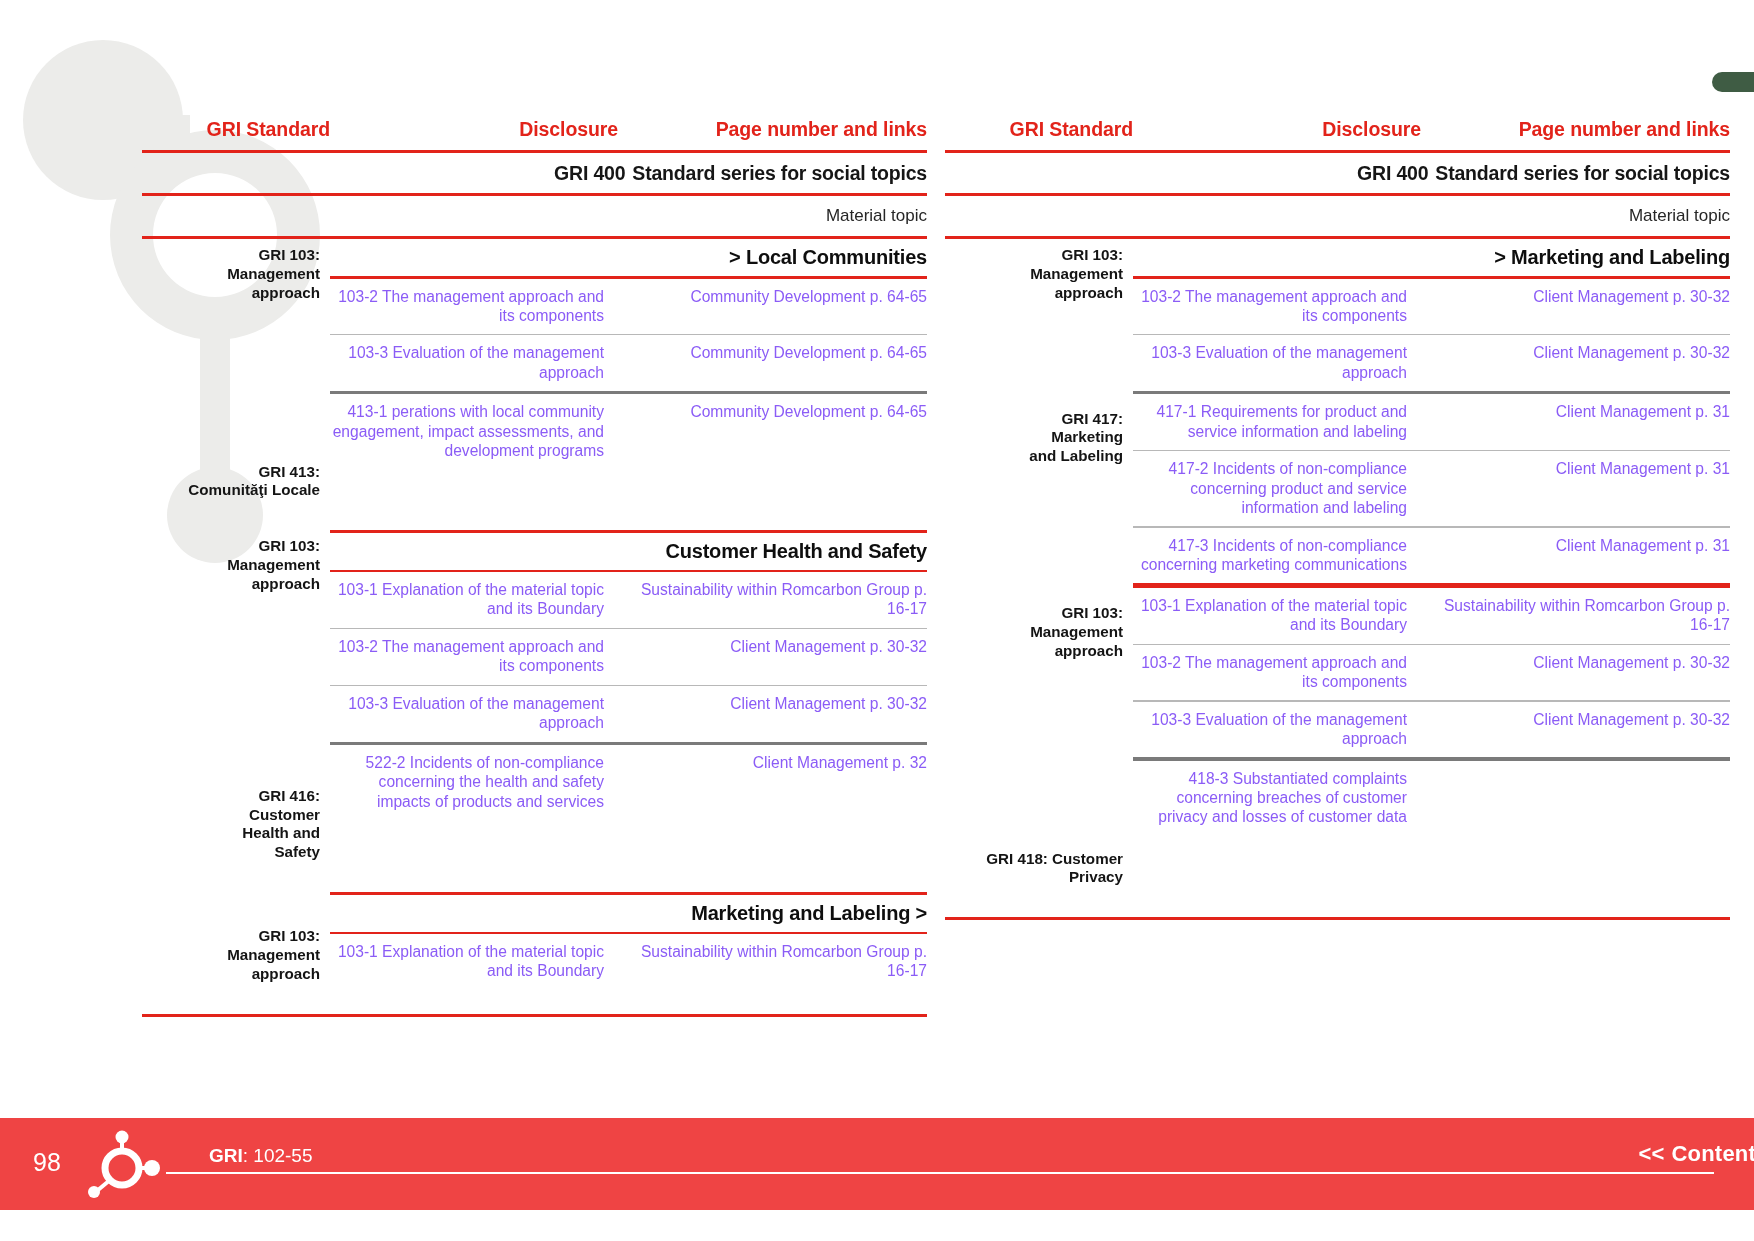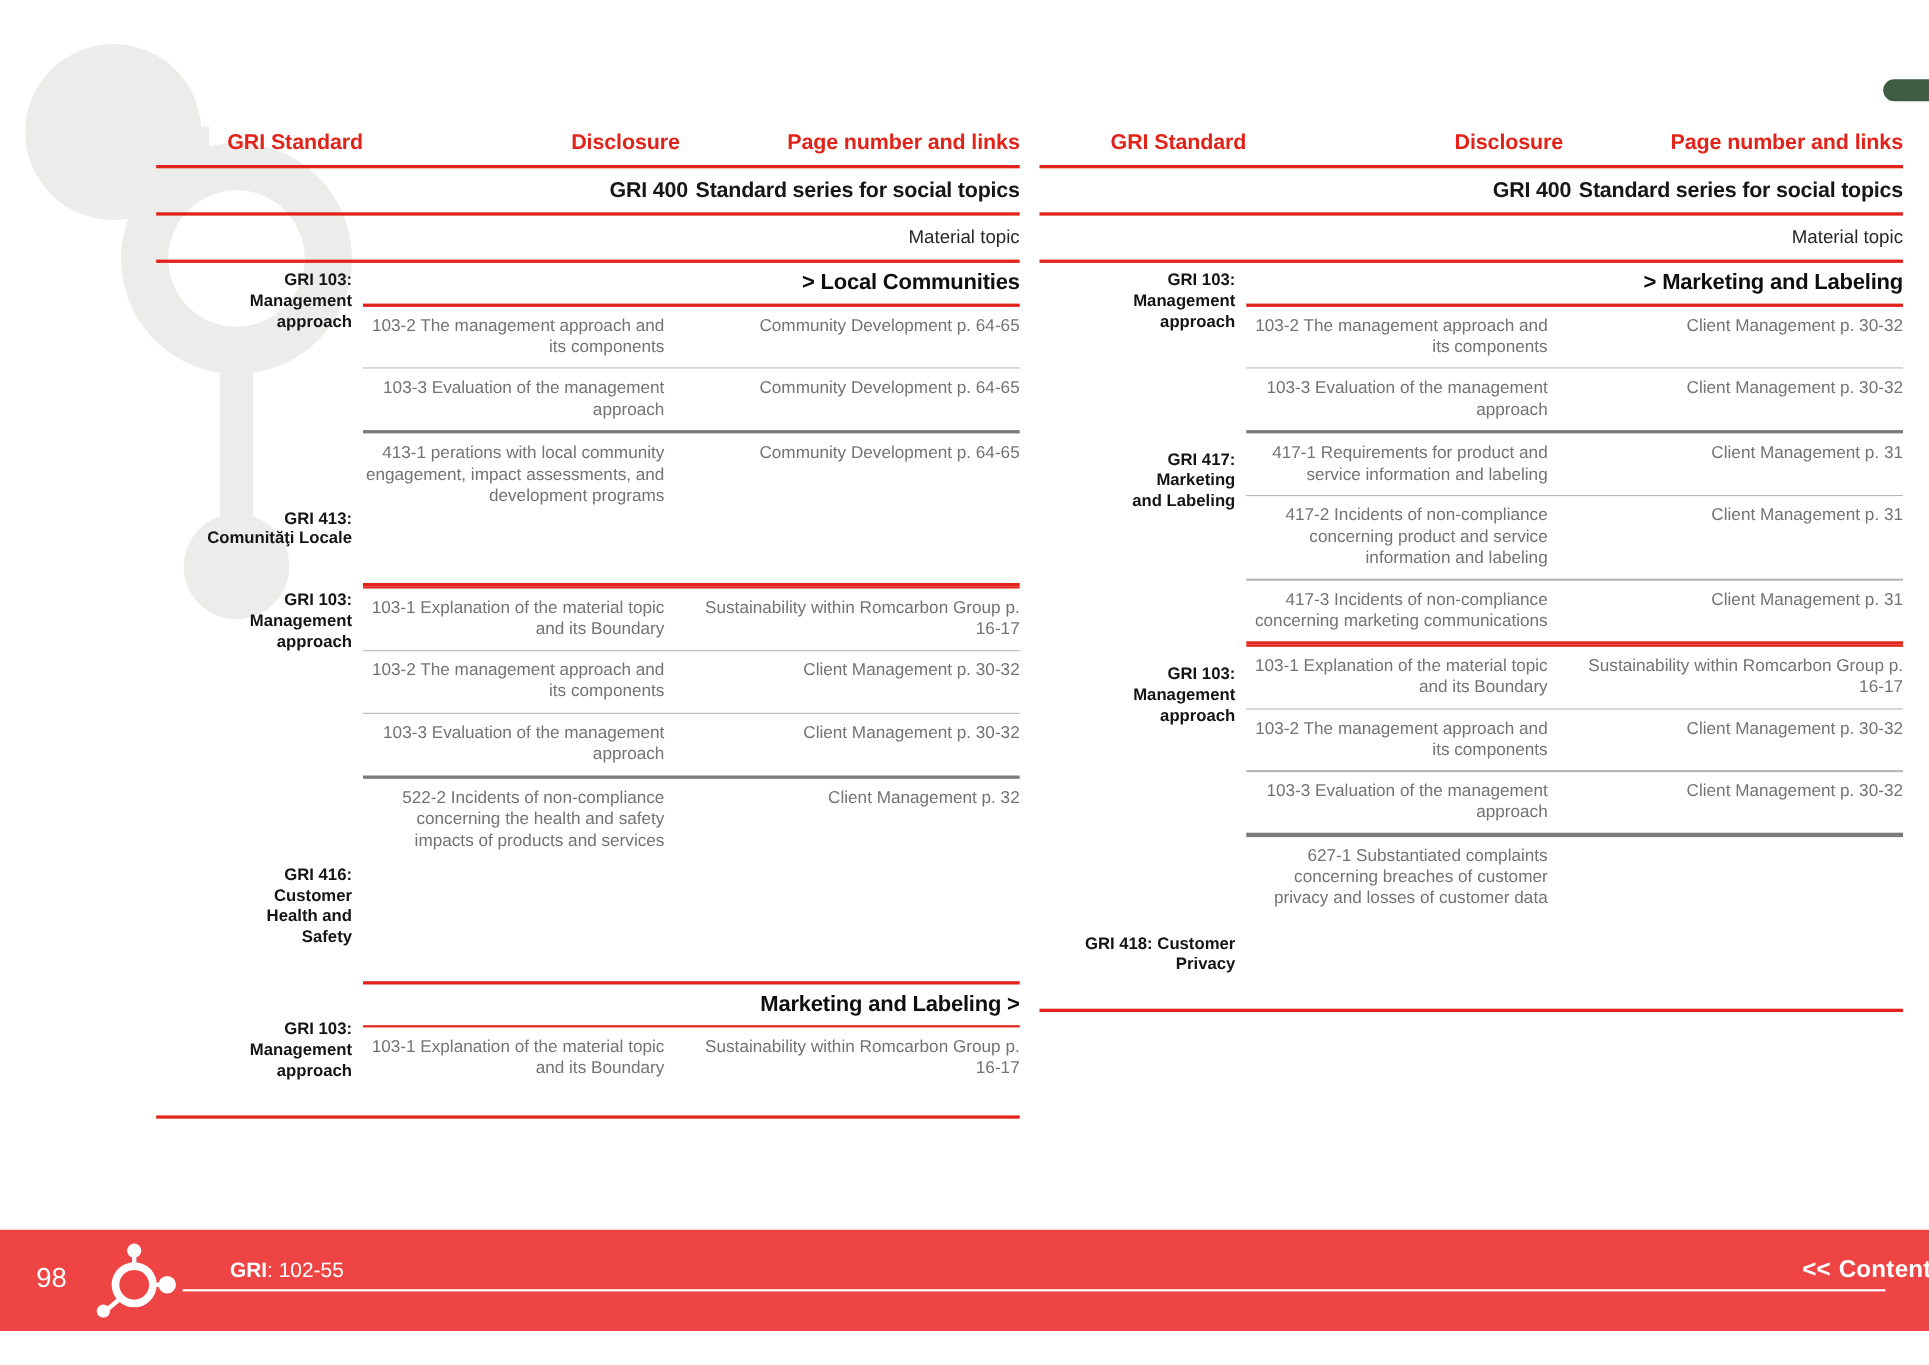--- a/index.html
+++ b/index.html
@@ -132,21 +132,21 @@
     padding-right: 14px;
     box-sizing: border-box;
   }
   .page-text {
     flex: 1;
     min-width: 0;
   }
   .disc-text, .page-text {
     font-size: 15.6px;
     line-height: 1.235;
-    color: #737373;
+    color: #8b5cf6;
   }
   .spacer-md { height: 30px; }
 
   
   .footer {
     position: absolute;
     left: 0;
     top: 1118px;
     width: 1754px;
     height: 92px;
@@ -269,20 +269,21 @@
 Management
 approach</div>
           <div style="height:186px"></div>
           <div class="std-cell" style="white-space:pre-line;">GRI 416:
 Customer
 Health and
 Safety</div>
         </div>
         <div class="topic-side">
           <div class="rule-red-thin"></div>
+          <div class="topic-head">Customer Health and Safety</div>
           <div class="rule-red-thin"></div>
 
           <div class="disc-row">
             <div class="disc-text">103-1 Explanation of the material topic and its Boundary</div>
             <div class="page-text">Sustainability within Romcarbon Group p. 16-17</div>
           </div>
           <div class="rule-gray"></div>
 
           <div class="disc-row">
             <div class="disc-text">103-2 The management approach and its components</div>
@@ -417,21 +418,21 @@
           </div>
           <div class="rule-gray"></div>
 
           <div class="disc-row">
             <div class="disc-text">103-3 Evaluation of the management approach</div>
             <div class="page-text">Client Management p. 30-32</div>
           </div>
           <div class="rule-gray-th"></div>
 
           <div class="disc-row">
-            <div class="disc-text">627-1 Substantiated complaints concerning breaches of customer privacy and losses of customer data</div>
+            <div class="disc-text">418-3 Substantiated complaints concerning breaches of customer privacy and losses of customer data</div>
           </div>
         </div>
       </div>
 
       <div style="height:30px"></div>
       <div class="rule-red"></div>
 
     </div>
   </div>
 </div>

